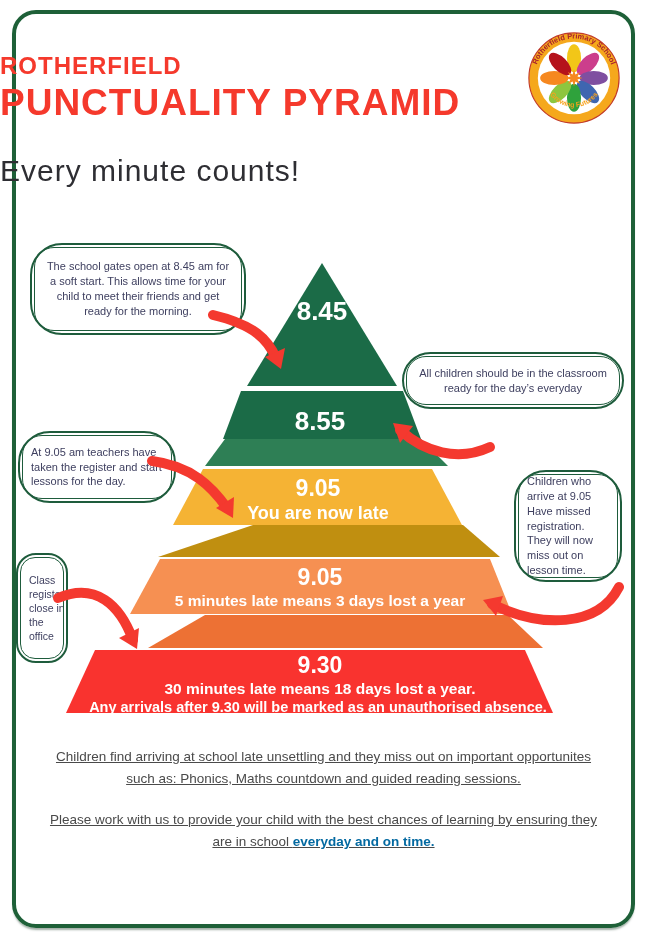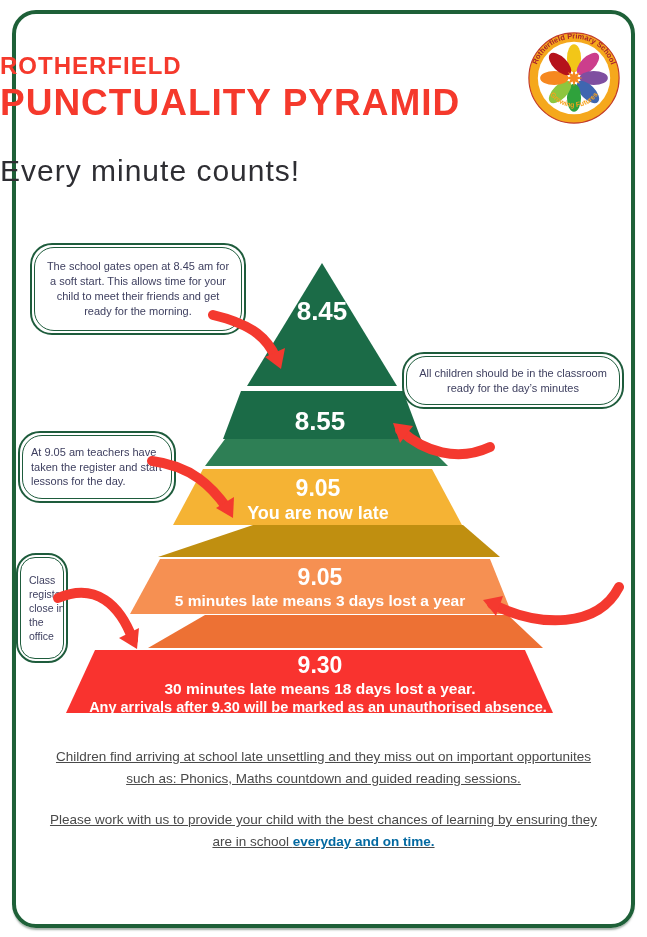--- a/index.html
+++ b/index.html
@@ -16,21 +16,21 @@
 
   .logo{position:absolute;top:31px;right:26px;width:94px;height:94px;z-index:6;}
 
   .layer{position:absolute;left:0;top:0;width:647px;height:937px;}
   .pyramid-layer{z-index:5;}
   .arrow-layer{z-index:20;pointer-events:none;}
 
   .band-text{fill:#ffffff;font-weight:bold;text-anchor:middle;
              font-family:"Liberation Sans",sans-serif;}
 
-  .bubble{position:absolute;background:#ffffff;border:2.5px solid #1E5C3C;border-radius:22px;
+  .bubble{position:absolute;background:#ffffff;border:2.5px solid #1E5C3C;border-radius:32px;
           color:#3F4060;font-size:11px;line-height:1.35;display:flex;align-items:center;
           justify-content:center;text-align:center;padding:6px 11px;box-sizing:border-box;z-index:10;}
   .bubble::after{content:"";position:absolute;inset:2px;border:1px solid #1E5C3C;
           border-radius:20px;pointer-events:none;}
   .bubble.left-text{justify-content:flex-start;text-align:left;}
 
   .b1{left:30px;top:243px;width:216px;height:92px;}
   .b2{left:402px;top:352px;width:222px;height:57px;}
   .b3{left:18px;top:431px;width:158px;height:72px;}
   .b4{left:514px;top:470px;width:108px;height:112px;}
@@ -99,24 +99,27 @@
     <text class="band-text" x="320" y="606" font-size="15.5">5 minutes late means 3 days lost a year</text>
     <text class="band-text" x="320" y="673" font-size="23">9.30</text>
     <text class="band-text" x="320" y="694" font-size="15.5">30 minutes late means 18 days lost a year.</text>
     <text class="band-text" x="318" y="712" font-size="14.5">Any arrivals after 9.30 will be marked as an unauthorised absence.</text>
   </svg>
 
   <div class="bubble b1">
     <span>The school gates open at 8.45 am for a soft start. This allows time for your child to meet their friends and get ready for the morning.</span>
   </div>
   <div class="bubble b2">
-    <span>All children should be in the classroom ready for the day’s minutes</span>
+    <span>All children should be in the classroom ready for the day’s everyday</span>
   </div>
   <div class="bubble b3 left-text">
     <span>At 9.05 am teachers have taken the register and start lessons for the day.</span>
+  </div>
+  <div class="bubble b4 left-text">
+    <span>Children who arrive at 9.05 Have missed registration. They will now miss out on lesson time.</span>
   </div>
   <div class="bubble b5 left-text">
     <span>Class registers close in the office</span>
   </div>
 
   <svg class="layer arrow-layer" viewBox="0 0 647 937">
     <g>
       <path d="M 213,315 C 255,325 268,340 276,358" fill="none" stroke-width="10" stroke-linecap="round" stroke="#F4392F"></path>
       <polygon points="281,369 265,357 285,348" fill="#F4392F"></polygon>
     </g>

